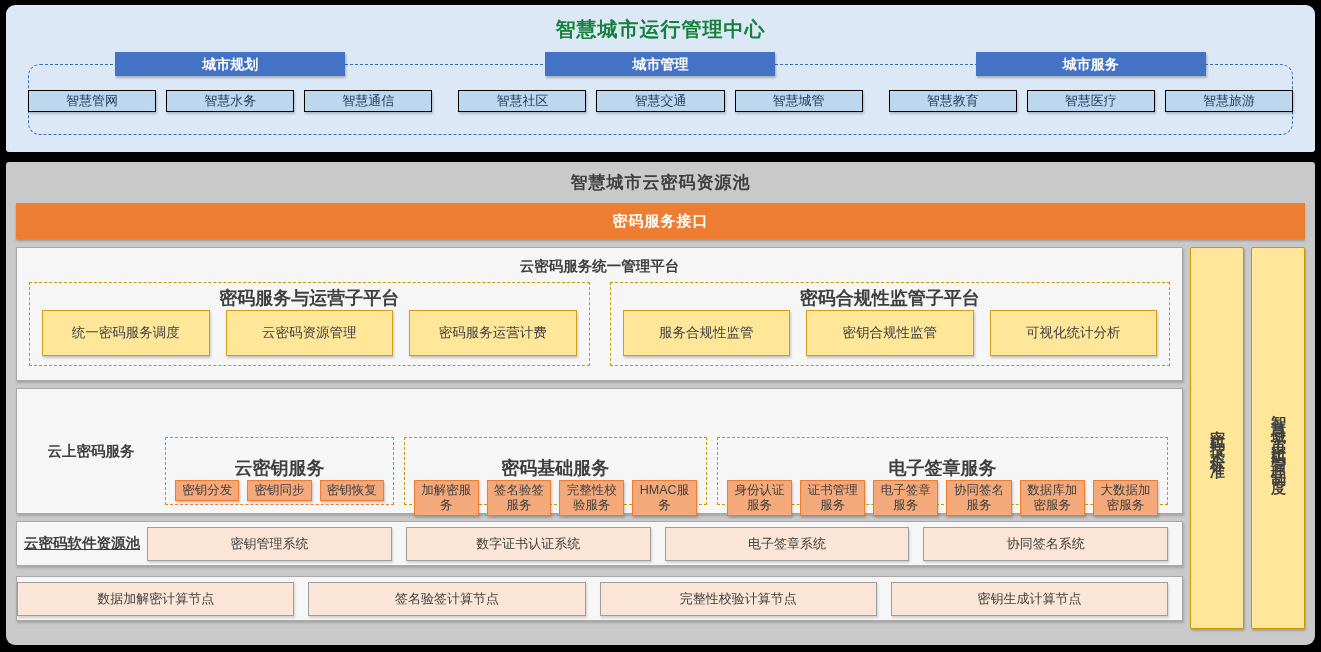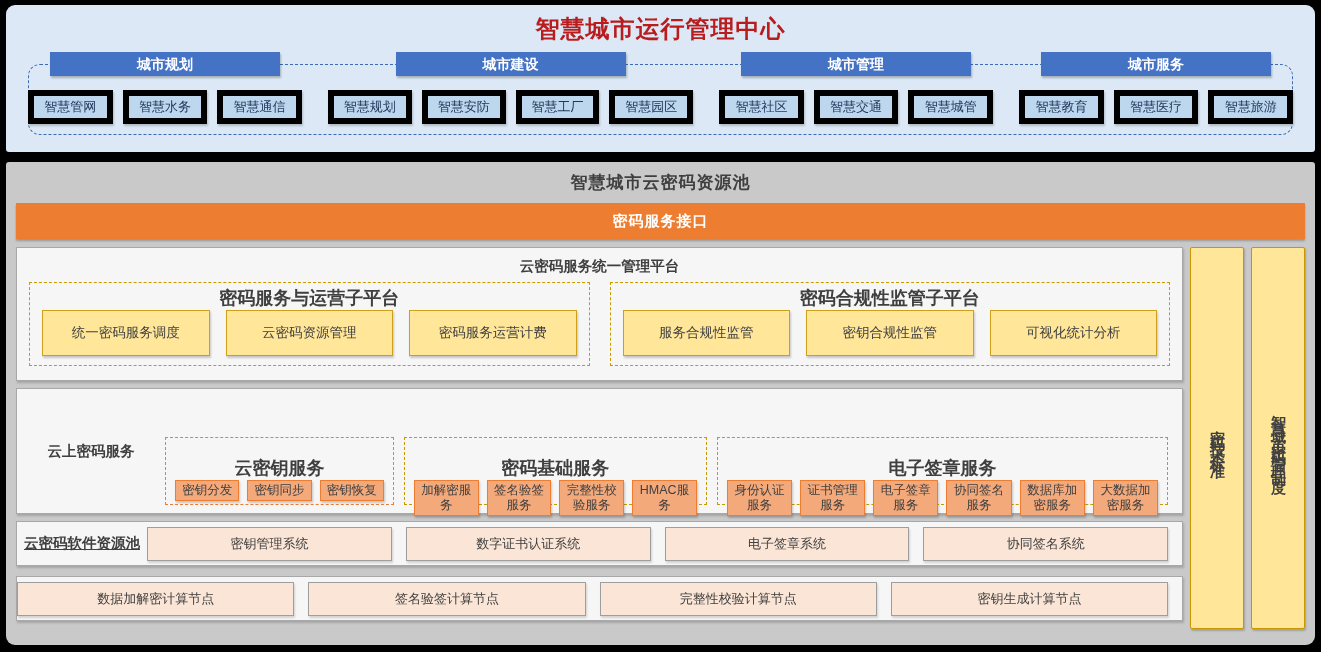--- a/index.html
+++ b/index.html
@@ -1,29 +1,29 @@
 <!DOCTYPE html>
 <html><head>
 <meta charset="utf-8">
 <style>
   * { margin:0; padding:0; box-sizing:border-box; }
   body { width:1321px; height:652px; font-family:"Liberation Sans", sans-serif; background:#000; }
   .frame { width:1321px; height:652px; background:#000; border-radius:14px; overflow:hidden; padding:5px 6px 7px 6px; }
 
   
   .top-panel { height:147px; background:#dce8f6; border-radius:9px 9px 3px 3px; padding:8px 0 0 0; }
-  .top-title { text-align:center; font-size:24px; font-weight:bold; color:#b91c1c; height:32px; line-height:32px; letter-spacing:1px; }
+  .top-title { text-align:center; font-size:20px; font-weight:bold; color:#15803d; height:32px; line-height:32px; letter-spacing:1px; }
   .clusters-wrap { position:relative; margin:7px 22px 0 22px; height:83px; }
   .dashed-outline { position:absolute; left:0; right:0; top:12px; bottom:0; border:1.5px dashed #3a6bb5; border-radius:12px; }
   .clusters { position:relative; display:flex; gap:26px; z-index:1; }
   .cluster { display:flex; flex-direction:column; align-items:center; }
   .cluster.c3 { flex:3; } .cluster.c4 { flex:4; }
   .cluster-header { width:230px; max-width:92%; height:24px; line-height:24px; background:#4472c4; color:#fff; font-weight:bold; font-size:14px; text-align:center; box-shadow:1px 1.5px 2px rgba(0,0,0,0.25); }
   .cluster-boxes { display:flex; gap:10px; width:100%; margin-top:14px; }
-  .city-box { flex:1; height:34px; background:#bdd7ee; border:6px solid #000000; color:#24385c; font-size:13px; display:flex; align-items:center; justify-content:center; box-shadow:1px 1.5px 2px rgba(0,0,0,0.2); }
+  .city-box { flex:1; height:22px; background:#bdd7ee; border:1px solid #000000; color:#24385c; font-size:13px; display:flex; align-items:center; justify-content:center; box-shadow:1px 1.5px 2px rgba(0,0,0,0.2); }
 
   .black-gap { height:10px; }
 
   
   .bottom-panel { height:483px; background:#c9c9c9; border-radius:3px 3px 9px 9px; padding:8px 10px 0 10px; }
   .pool-title { text-align:center; font-size:17px; font-weight:bold; color:#3f3f3f; height:26px; line-height:26px; letter-spacing:1px; }
   .orange-bar { margin-top:7px; height:36px; background:#ed7d31; color:#fff; font-size:15px; font-weight:bold; text-align:center; line-height:36px; letter-spacing:1px; box-shadow:0 1.5px 2px rgba(0,0,0,0.25); }
   .content { margin-top:8px; display:flex; gap:7px; height:386px; }
   .main-col { flex:1; display:flex; flex-direction:column; }
   .white-box { background:#f6f6f6; border:1px solid #a8a8a8; box-shadow:1px 2px 2px rgba(0,0,0,0.18); }
@@ -63,29 +63,20 @@
     <div class="top-title">智慧城市运行管理中心</div>
     <div class="clusters-wrap">
       <div class="dashed-outline"></div>
       <div class="clusters">
         <div class="cluster c3">
           <div class="cluster-header">城市规划</div>
           <div class="cluster-boxes">
             <div class="city-box">智慧管网</div>
             <div class="city-box">智慧水务</div>
             <div class="city-box">智慧通信</div>
-          </div>
-        </div>
-        <div class="cluster c4">
-          <div class="cluster-header">城市建设</div>
-          <div class="cluster-boxes">
-            <div class="city-box">智慧规划</div>
-            <div class="city-box">智慧安防</div>
-            <div class="city-box">智慧工厂</div>
-            <div class="city-box">智慧园区</div>
           </div>
         </div>
         <div class="cluster c3">
           <div class="cluster-header">城市管理</div>
           <div class="cluster-boxes">
             <div class="city-box">智慧社区</div>
             <div class="city-box">智慧交通</div>
             <div class="city-box">智慧城管</div>
           </div>
         </div>

